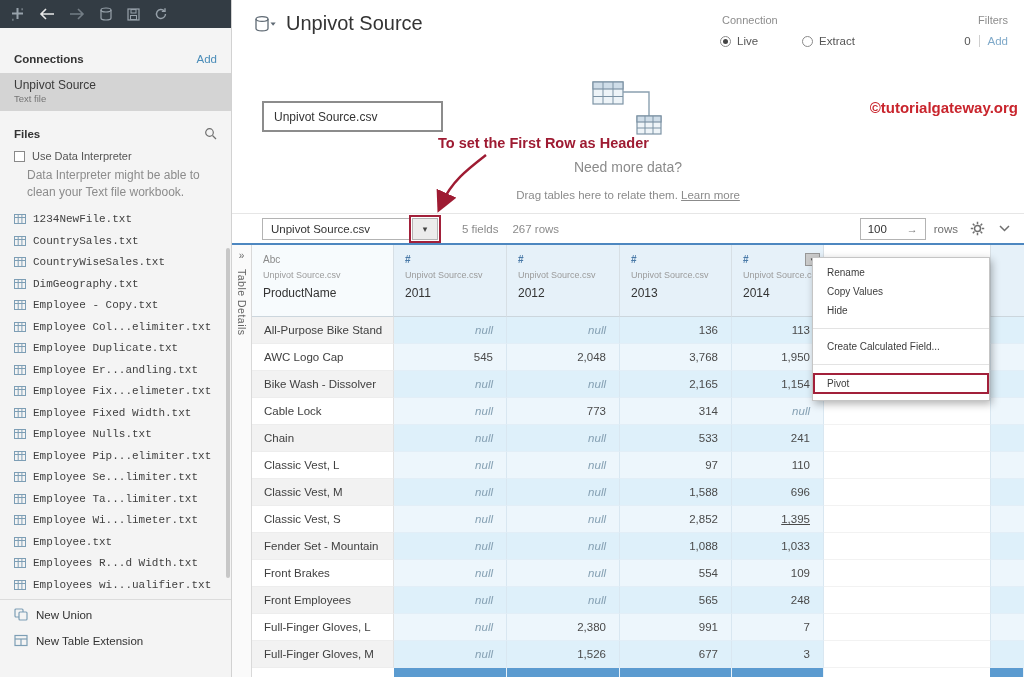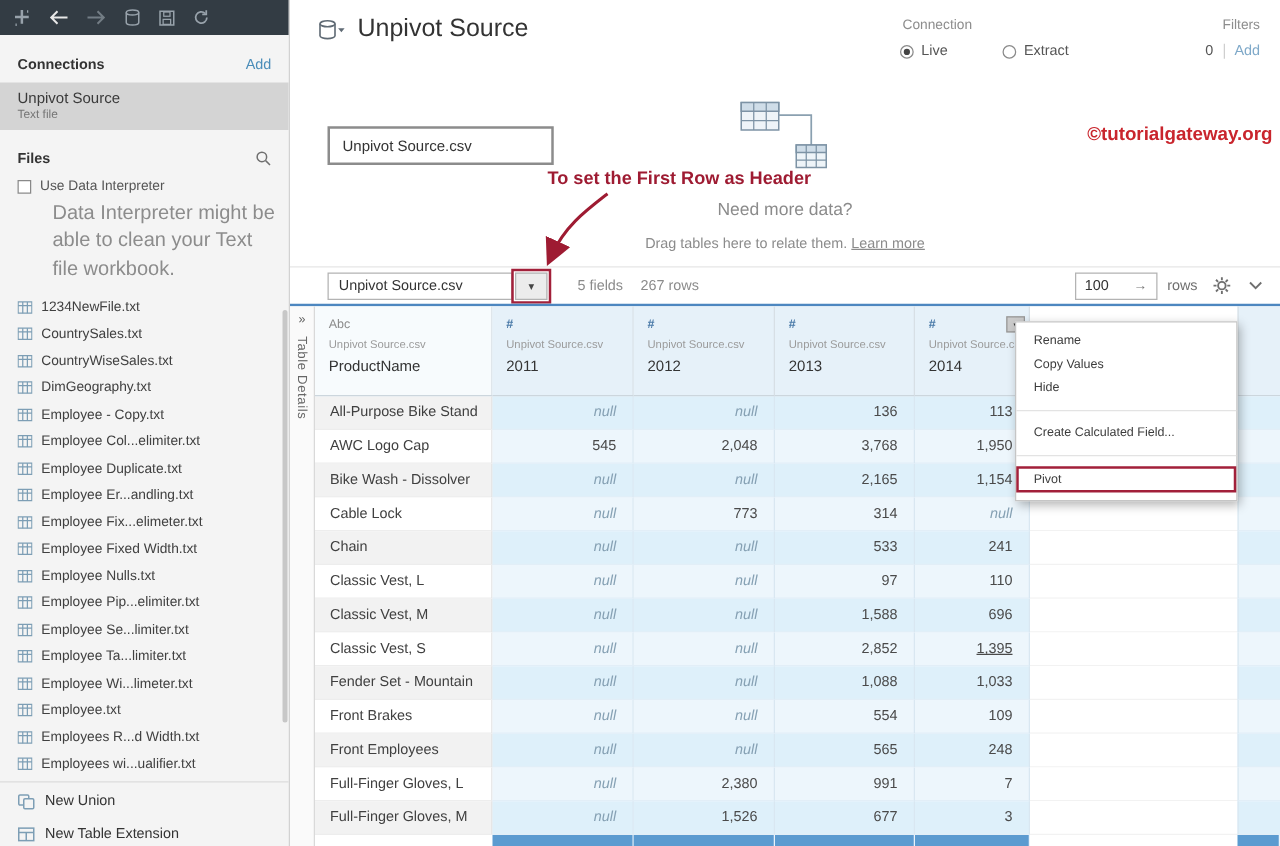--- a/index.html
+++ b/index.html
@@ -4,35 +4,35 @@
 <style>
   * { margin:0; padding:0; box-sizing:border-box; }
   html,body { width:1024px; height:677px; overflow:hidden; }
   body { font-family:"Liberation Sans","DejaVu Sans",sans-serif; background:#fff; color:#333; }
   .app { display:flex; width:1024px; height:677px; }
 
   
   .sidebar { position:relative; width:232px; min-width:232px; background:#f4f4f4; border-right:1px solid #d2d2d2; height:677px; overflow:hidden; }
   .topbar { height:28px; background:#333c44; display:flex; align-items:center; padding:0 10px; gap:14px; }
   .tb-icon { display:flex; align-items:center; cursor:pointer; }
-  .conn-header { display:flex; justify-content:space-between; align-items:baseline; padding:18px 14px 8px; }
+  .conn-header { display:flex; justify-content:space-between; align-items:baseline; padding:18px 14px 8px;margin-top:7px; }
   .bold-lbl { font-size:11.5px; font-weight:bold; color:#333; }
   .link { font-size:11.5px; color:#4b8db9; text-decoration:none; cursor:pointer; }
   .conn-item { background:#d4d4d4; padding:5px 14px 7px; cursor:pointer; }
   .conn-name { font-size:12px; color:#3a3a3a; }
   .conn-sub { font-size:9.5px; color:#757575; margin-top:1px; }
   .files-header { display:flex; justify-content:space-between; align-items:center; padding:16px 14px 6px; }
   .interp { padding:4px 14px 0; }
   .interp-row { display:flex; align-items:center; gap:7px; font-size:11px; color:#555; cursor:pointer; }
   .cb { width:11px; height:11px; border:1px solid #898989; background:#fff; display:inline-block; flex:none; }
-  .interp-hint { font-size:16px; color:#8c8c8c; line-height:1.4; margin:5px 0 0 28px; width:178px; }
+  .interp-hint { font-size:12px; color:#8c8c8c; line-height:1.4; margin:5px 0 0 13px; width:178px; }
   .file-list { margin-top:8px; height:386px; overflow:hidden; }
   .file-item { display:flex; align-items:center; gap:7px; height:21.5px; padding-left:14px; cursor:pointer; }
   .file-item svg { flex:none; }
-  .file-label { font-size:11px; color:#404040; white-space:nowrap; }
+  .file-label { font-size:11px; color:#404040; white-space:nowrap;font-family:Liberation Mono, monospace; }
   .sb-divider { border-top:1px solid #dcdcdc; margin:4px 0 2px; }
   .sb-action { display:flex; align-items:center; gap:8px; height:26px; padding-left:14px; font-size:11.5px; color:#333; cursor:pointer; }
   .sb-scrollbar { position:absolute; right:1px; top:248px; width:4px; height:330px; background:#c7c7c7; border-radius:3px; cursor:pointer; }
 
   
   .main { position:relative; flex:1; height:677px; display:flex; flex-direction:column; background:#fff; }
   .ds-header { position:relative; height:55px; flex:none; }
   .title-wrap { position:absolute; left:22px; top:12px; display:flex; align-items:center; gap:9px; }
   .title-wrap h1 { font-size:20px; font-weight:normal; color:#333; }
   .conn-toggle { position:absolute; left:488px; top:14px; }

